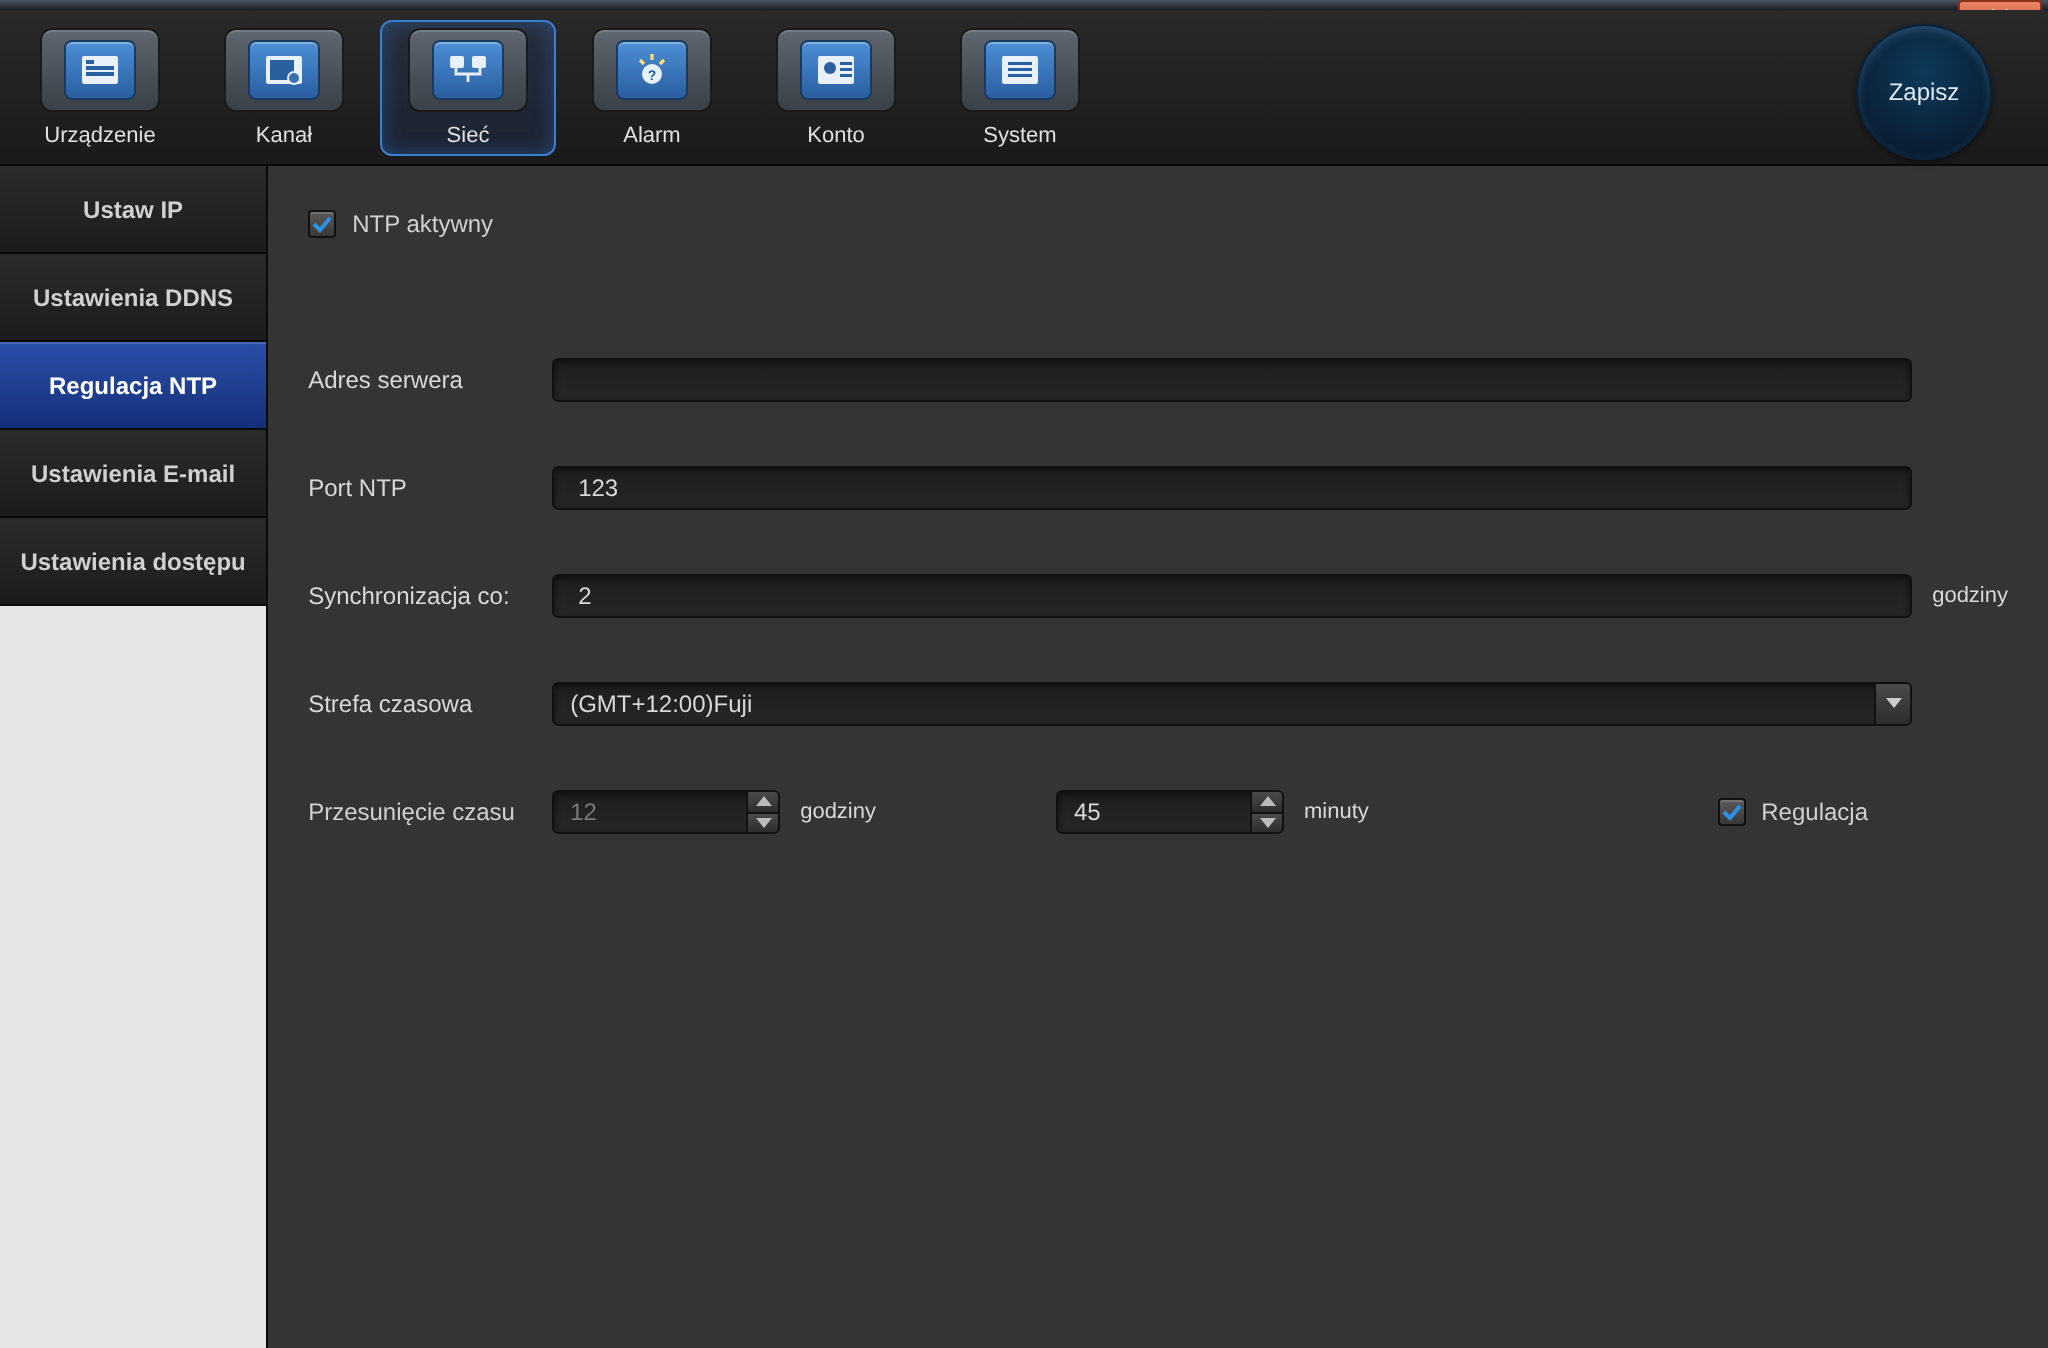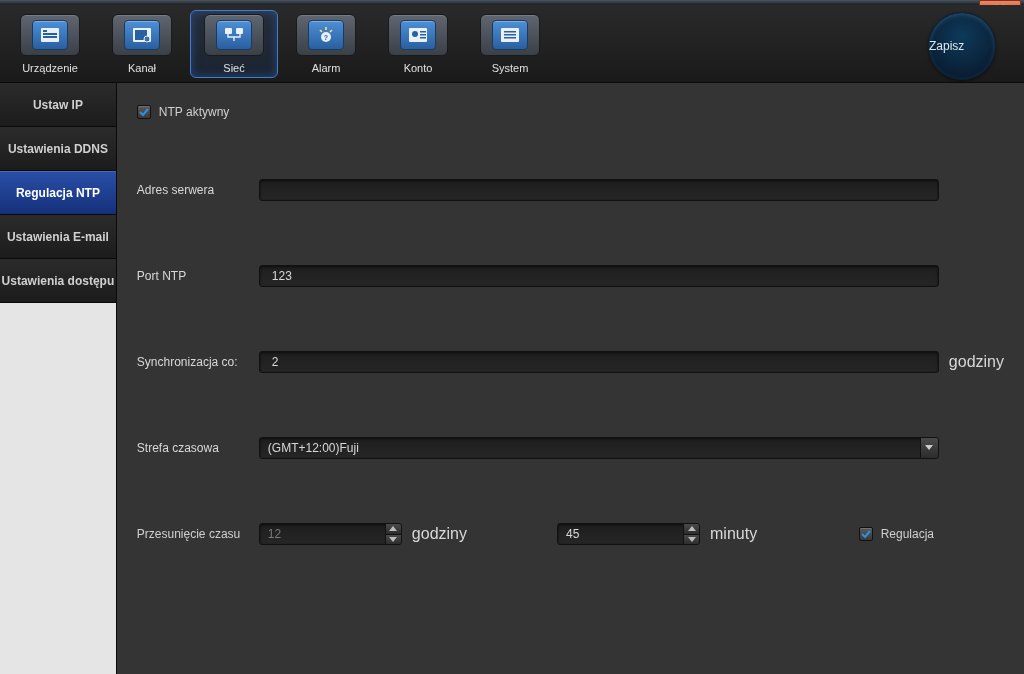--- a/index.html
+++ b/index.html
@@ -80,20 +80,21 @@
     right: 28px;
     top: 7px;
     width: 68px;
     height: 68px;
     border-radius: 50%;
     background: radial-gradient(circle at 50% 35%, #0d3a5a, #0a1f35 70%);
     border: 1px solid #0a2238;
     box-shadow: inset 0 2px 4px rgba(120,180,230,0.25), 0 1px 3px rgba(0,0,0,0.6);
     display: flex;
     align-items: center;
+    justify-content: center;
     color: #dde8f0;
     font-size: 12px;
     cursor: pointer;
   }
   .main {
     display: flex;
     height: calc(674px - 83px);
   }
   .sidebar {
     width: 135px;
@@ -118,21 +119,21 @@
     box-shadow: inset 0 1px 0 rgba(255,255,255,0.15);
   }
   .content {
     flex: 1;
     padding: 22px 20px;
     background: #343434;
   }
   .row {
     display: flex;
     align-items: center;
-    margin-bottom: 64px;
+    margin-bottom: 32px;
   }
   .row.first { margin-bottom: 60px; }
   .row .label {
     width: 122px;
     color: #d8d8d8;
     font-size: 12px;
   }
   .text-input {
     height: 22px;
     background: linear-gradient(to bottom, #1e1e1e, #262626);
@@ -160,21 +161,21 @@
     border-left: 1px solid #111;
     border-radius: 0 2px 2px 0;
     display: flex;
     align-items: center;
     justify-content: center;
   }
   .spin-wrap {
     position: relative;
     display: inline-block;
   }
-  .spin-wrap .text-input { width: 143px; padding-right: 22px; }
+  .spin-wrap .text-input { width: 114px; padding-right: 22px; }
   .spin-btns {
     position: absolute;
     right: 1px;
     top: 1px;
     width: 16px;
     height: 20px;
     display: flex;
     flex-direction: column;
   }
   .spin-btns .sp {
@@ -195,21 +196,21 @@
     border: 1px solid #111;
     border-radius: 2px;
     display: inline-flex;
     align-items: center;
     justify-content: center;
     margin-right: 8px;
     cursor: pointer;
     box-shadow: inset 0 1px 0 rgba(255,255,255,0.15);
   }
   .checkbox svg { display: block; }
-  .inline-label { color: #d8d8d8; font-size: 16px; margin-left: 10px; }
+  .inline-label { color: #d8d8d8; font-size: 11px; margin-left: 10px; }
   .offset-row {
     display: flex;
     align-items: center;
   }
   .offset-row .label { width: 122px; }
   .offset-group {
     display: flex;
     align-items: center;
   }
   .gap { width: 90px; }

